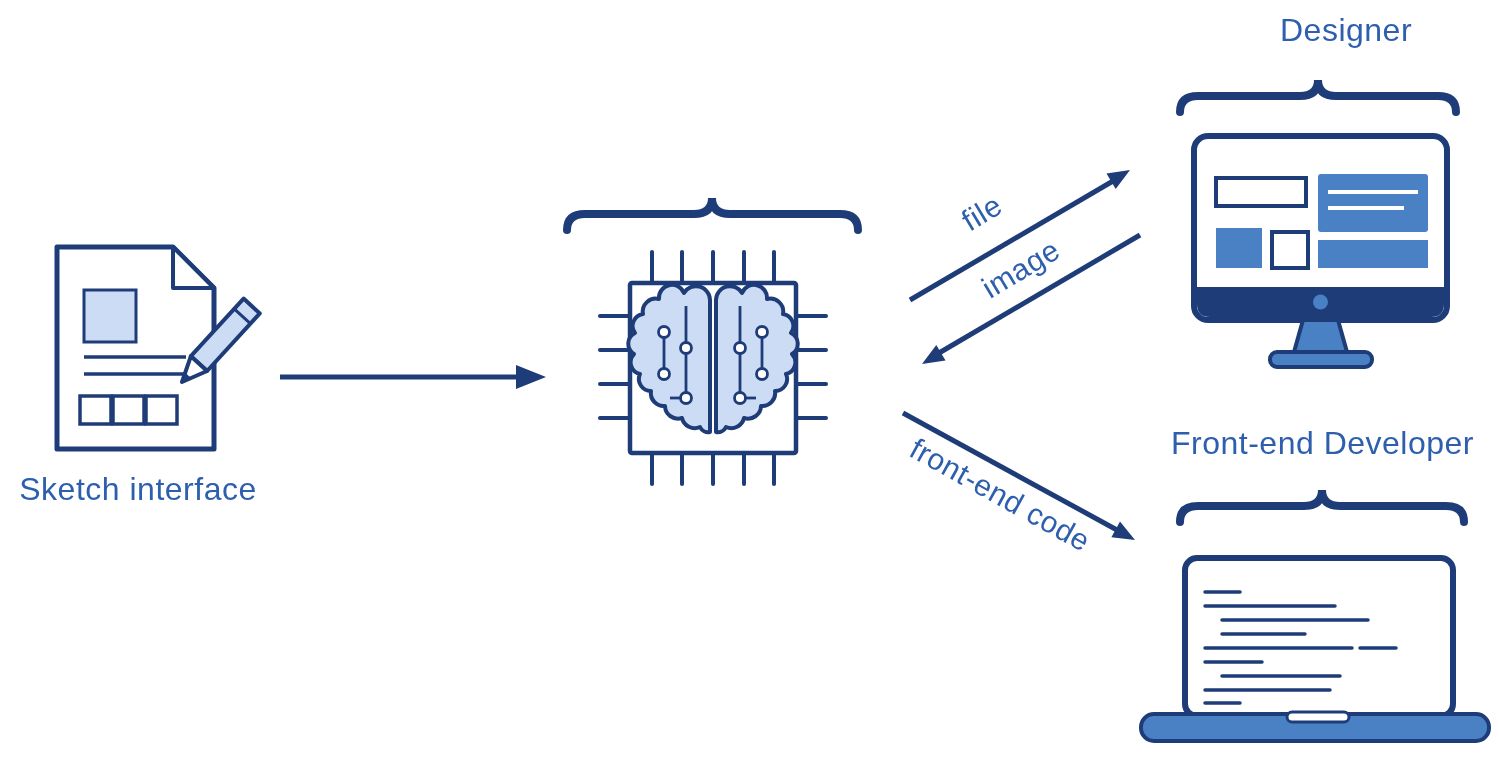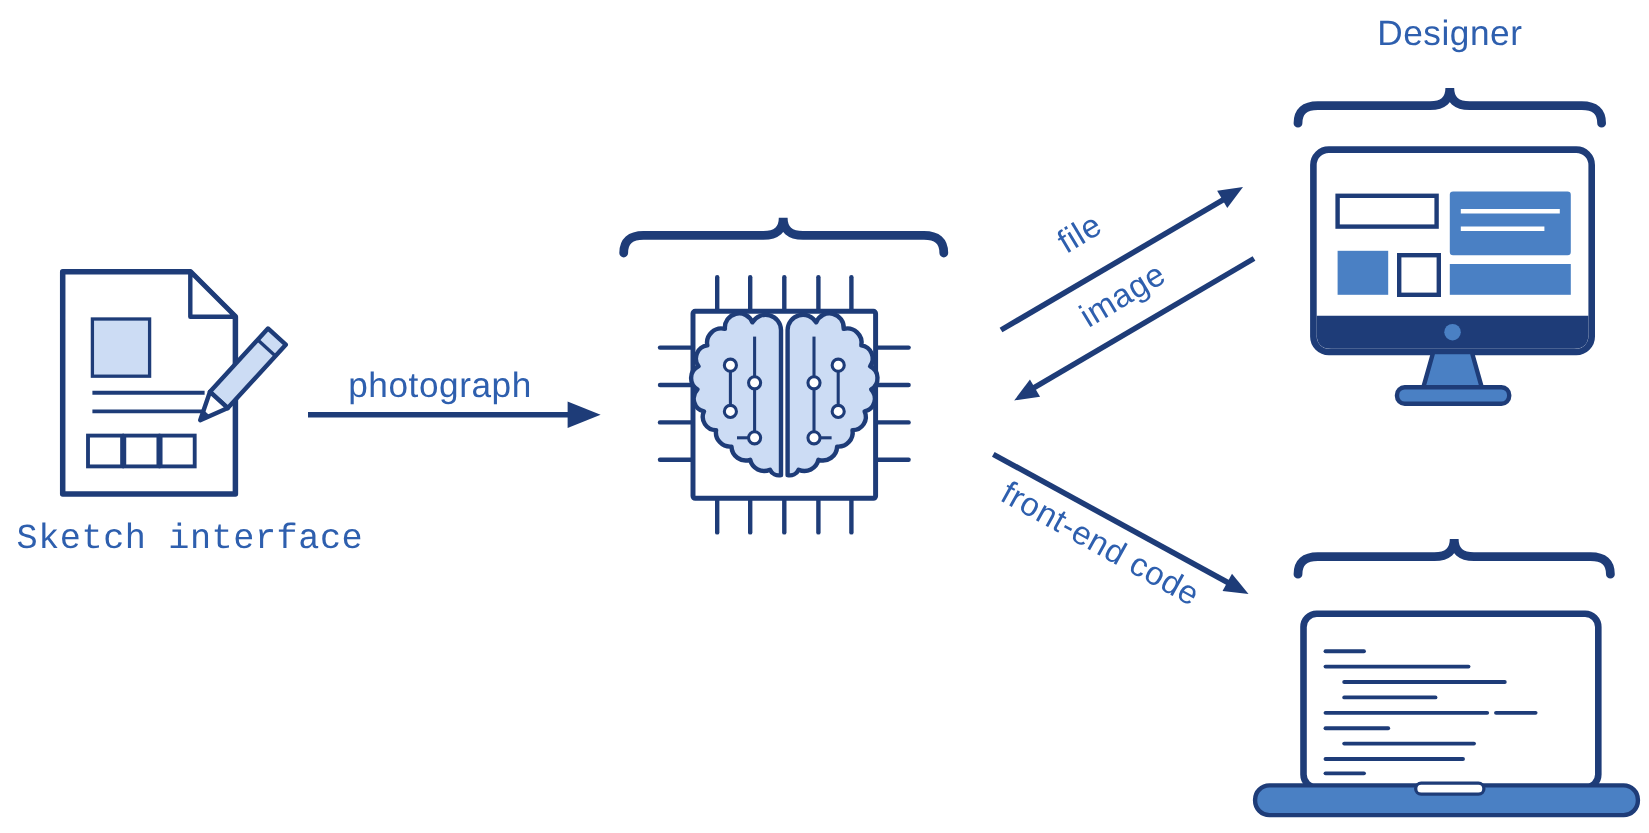--- a/index.html
+++ b/index.html
@@ -21,23 +21,23 @@
   .lbl{
     position:absolute;
     color:var(--text);
     font-size:32px;
     letter-spacing:.5px;
     text-align:center;
     white-space:nowrap;
     user-select:none;
   }
   .lbl.small{font-size:30px;}
-  #lbl-sketch{left:15px;top:471px;width:276px;font-family:Liberation Mono, monospace;}
+  #lbl-sketch{left:0px;top:471px;width:276px;}
   #lbl-ai{left:540px;top:128px;width:345px;}
-  #lbl-designer{left:1180px;top:12px;width:276px;}
+  #lbl-designer{left:1208px;top:12px;width:276px;}
   #lbl-dev{left:1150px;top:425px;width:345px;}
   #lbl-photograph{left:300px;top:332px;width:200px;}
   #lbl-file{left:930px;top:196px;width:104px;transform:rotate(-31deg);}
   #lbl-image{left:948px;top:252px;width:146px;transform:rotate(-31deg);}
   #lbl-code{left:882px;top:478px;width:236px;transform:rotate(29deg);}
 
   
   .ds{stroke:var(--outline);}
   .nf{fill:none;}
   .wf{fill:#ffffff;}
@@ -194,17 +194,17 @@
         <line x1="1205" y1="690" x2="1330" y2="690"></line>
         <line x1="1205" y1="703" x2="1240" y2="703"></line>
       </g>
       <rect class="mf ds" stroke-width="4" x="1141" y="714" width="348" height="27" rx="13"></rect>
       <rect class="wf ds" stroke-width="3" x="1287" y="712" width="62" height="10" rx="5"></rect>
     </g>
   </svg>
 
   <div class="lbl" id="lbl-sketch">Sketch interface</div>
   <div class="lbl" id="lbl-designer">Designer</div>
-  <div class="lbl" id="lbl-photograph">photograph</div>
+  <div class="lbl" id="lbl-dev">Front-end Developer</div>
   <div class="lbl small" id="lbl-file">file</div>
   <div class="lbl small" id="lbl-image">image</div>
   <div class="lbl small" id="lbl-code">front-end code</div>
 </div>
 
 </body></html>

